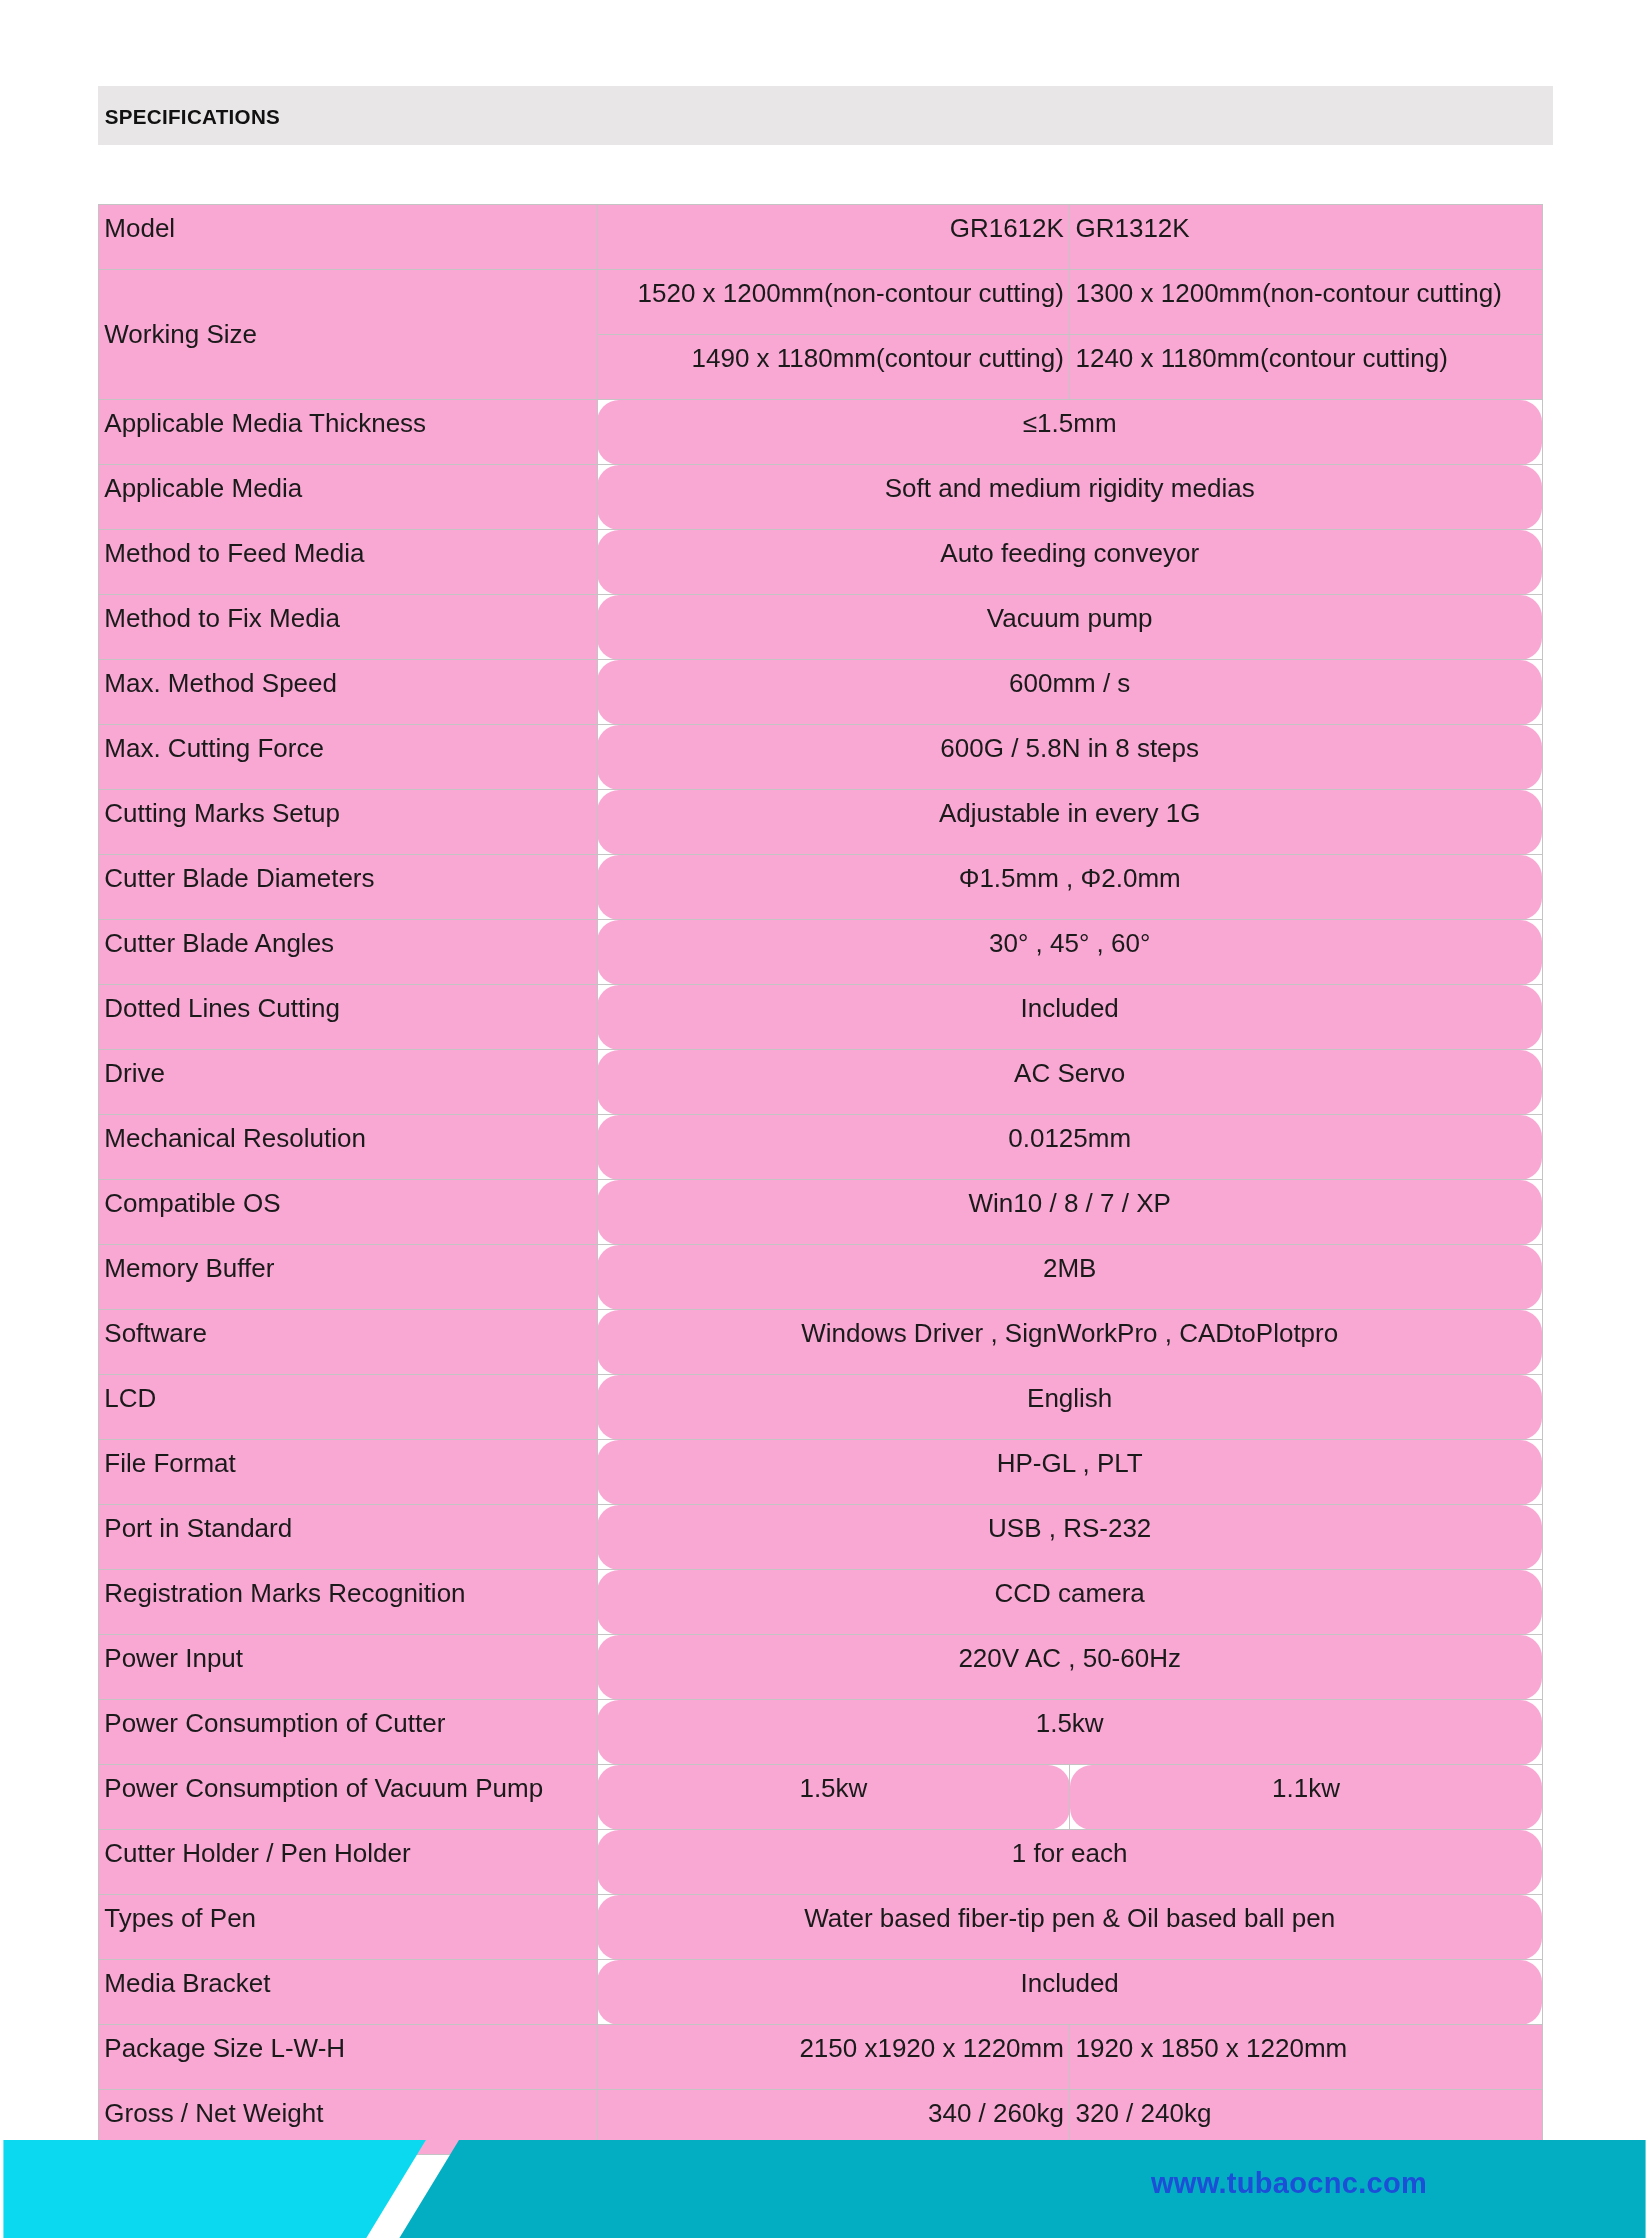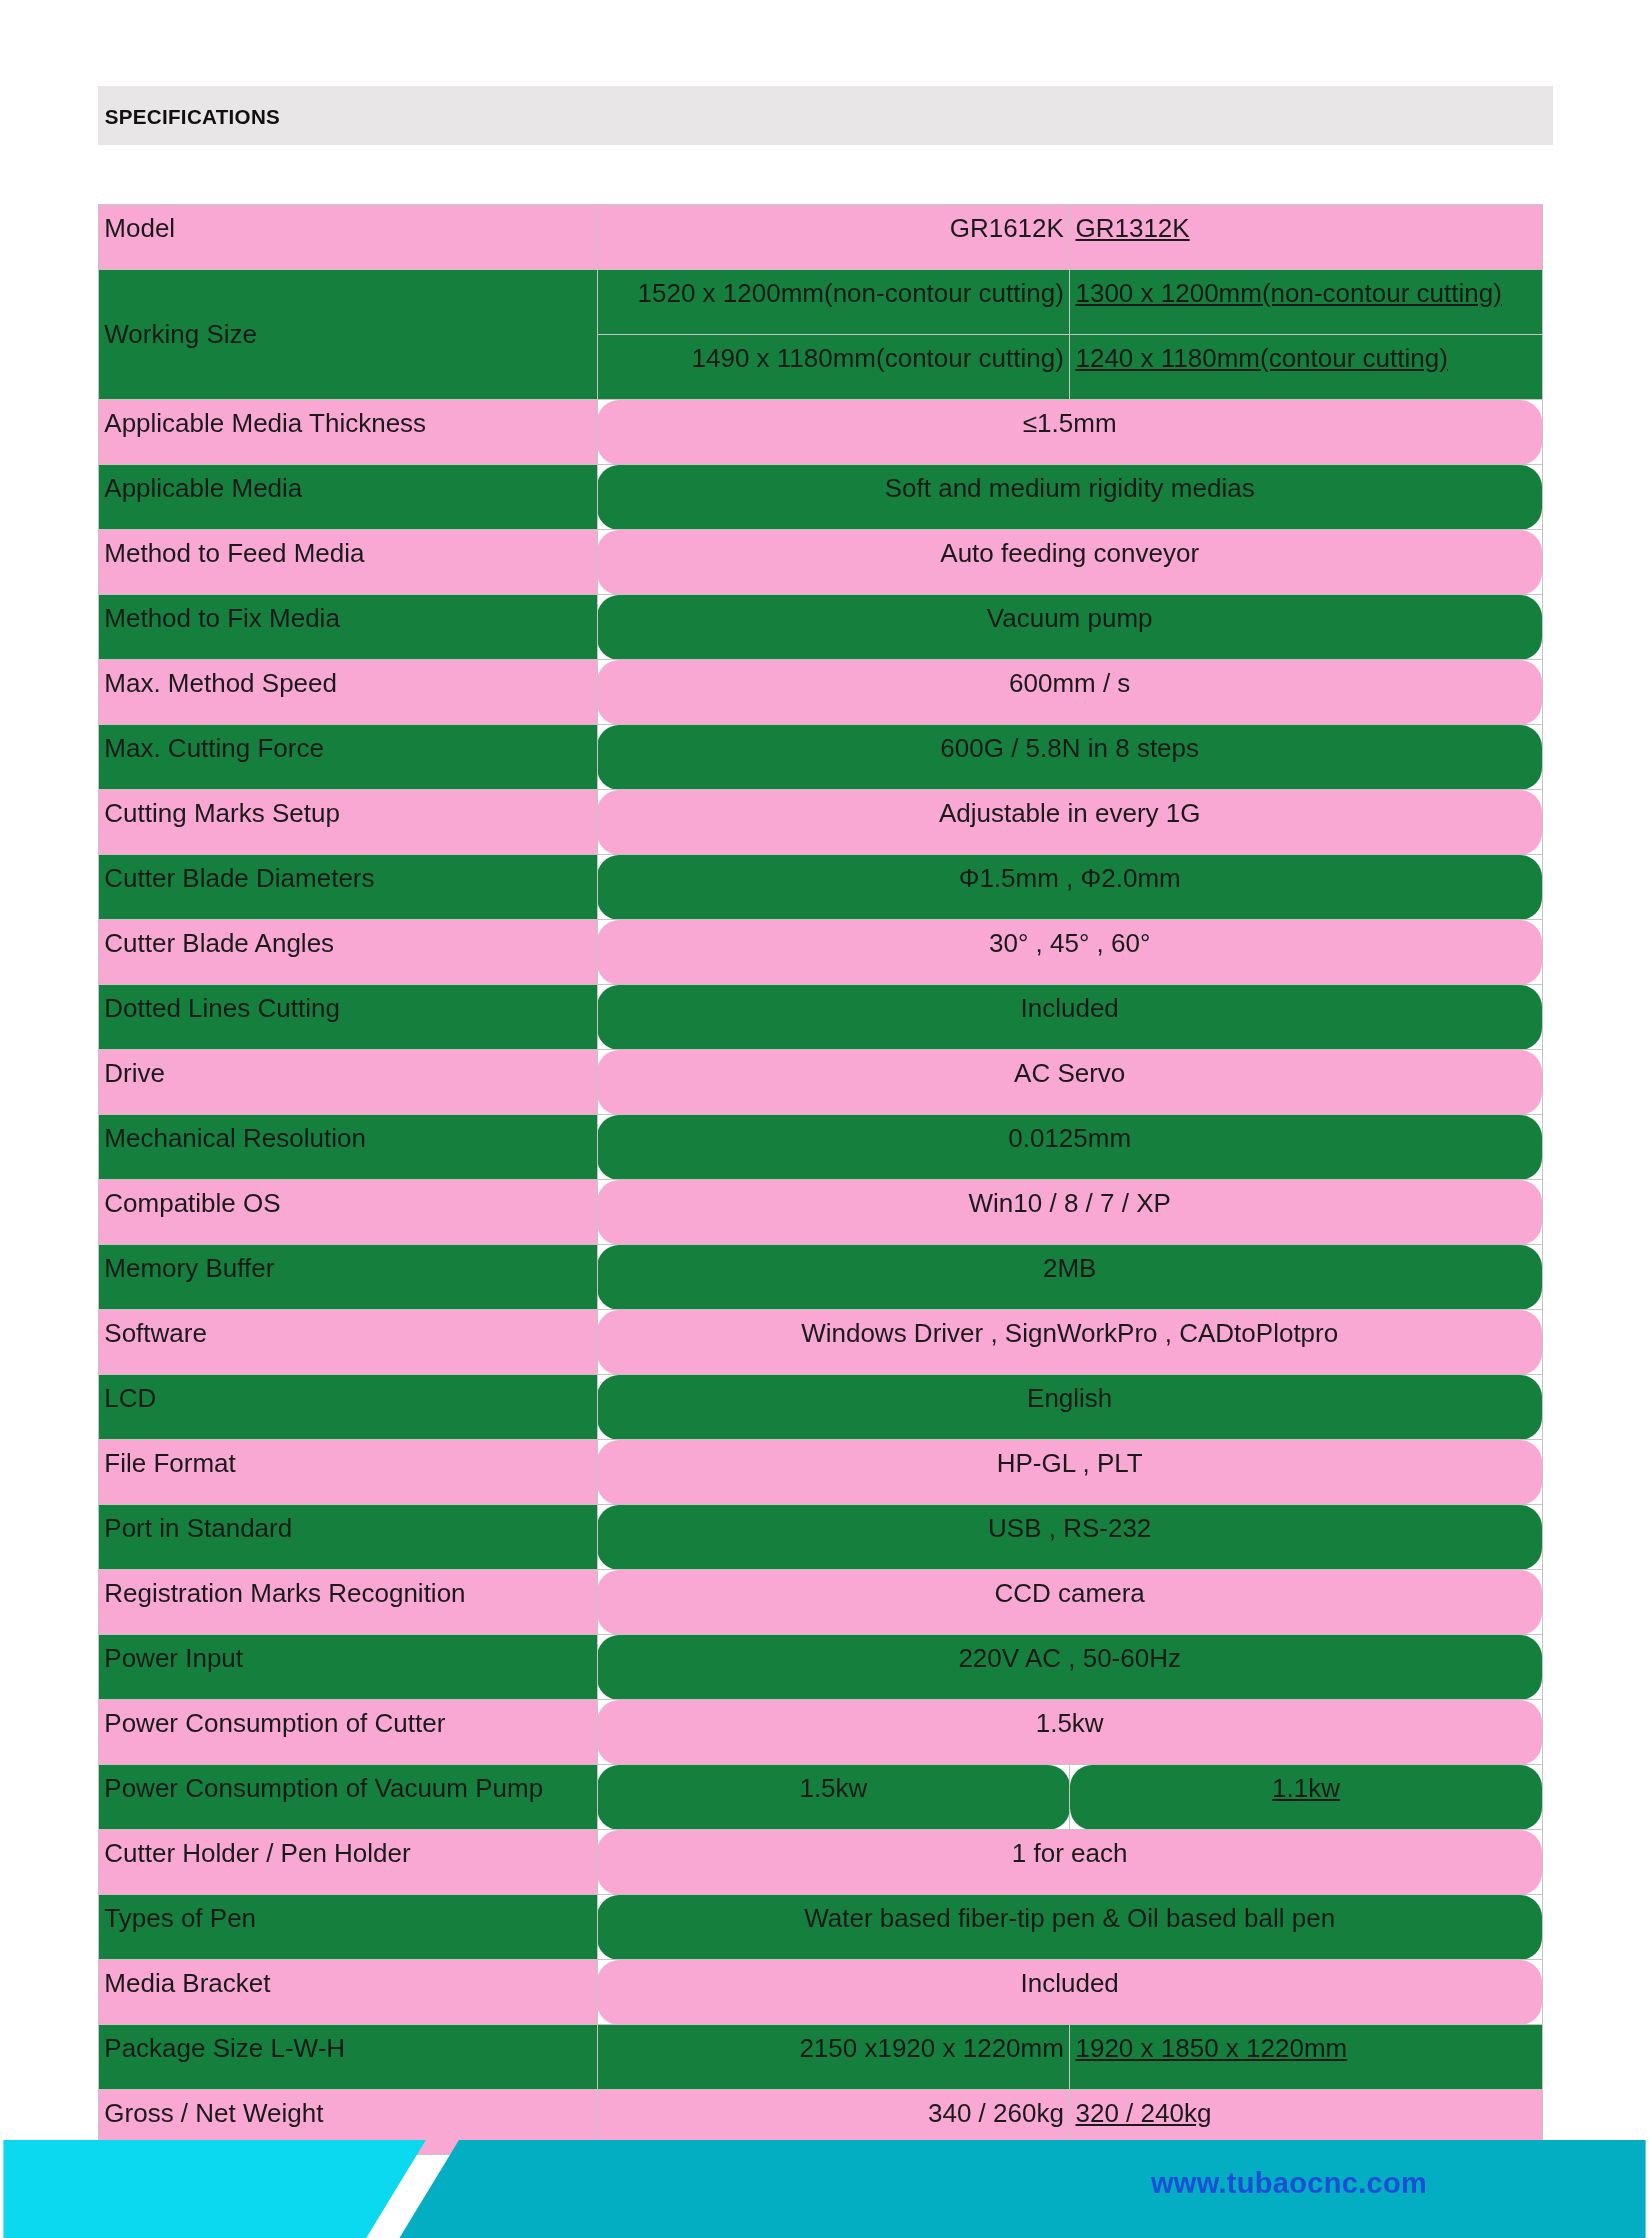--- a/index.html
+++ b/index.html
@@ -3,24 +3,24 @@
 <meta charset="utf-8">
 <style>
   html, body { margin:0; padding:0; }
   body { width:1649px; height:2239px; position:relative; background:#ffffff; overflow:hidden;
          font-family:"Liberation Sans", sans-serif; color:#1a1a1a; }
   .section-bar { position:absolute; left:98px; top:86px; width:1443px; height:59px; background:#e8e6e6;padding-left:12px; }
   .section-title { position:absolute; left:6.7px; top:18.6px; font-size:20.6px; font-weight:bold; letter-spacing:0.3px; color:#111; }
   table.spec { position:absolute; left:98px; top:204px; width:1444px; border-collapse:collapse; table-layout:fixed; }
   table.spec td { border:1.3px solid #c4c4c4; font-size:26px; height:56px; padding:0 5.3px; vertical-align:middle; white-space:nowrap; }
   table.spec tr.alt td { background:#f9a8d4; }
-  table.spec tr.plain td { background:#15803d; }
+  table.spec tr.plain td { background:#f9a8d4; }
   td.label { width:487px; }
   td.c1 { width:461px;text-align:right; }
-  td.c2 { width:461px;text-decoration:underline; }
+  td.c2 { width:461px; }
   td.center { text-align:center;border-radius:22px; }
   td.top { vertical-align:top !important; padding-top:8px !important; }
   .footer { position:absolute; left:0; top:2140px; width:1649px; height:98px; }
   .footer svg { position:absolute; left:0; top:0; }
   .url { position:absolute; left:1151px; top:27px; font-size:29px; font-weight:bold; color:#1d4ed8; letter-spacing:0.3px; }
 </style>
 </head>
 <body>
 
 <div class="section-bar">

